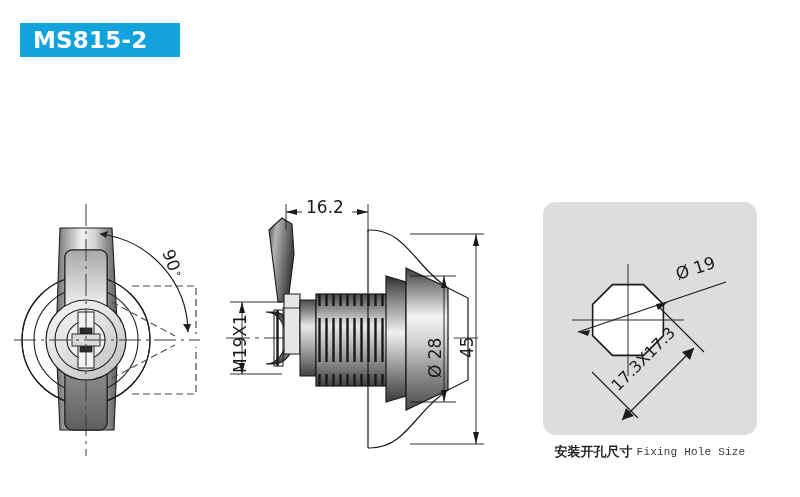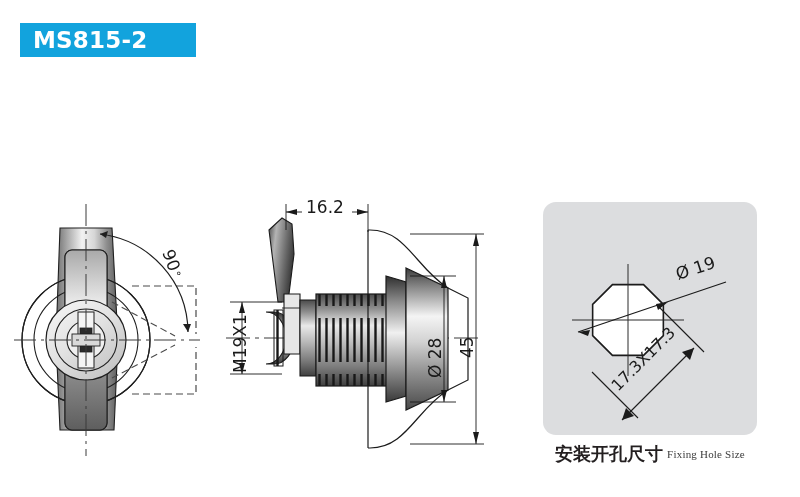--- a/index.html
+++ b/index.html
@@ -14,21 +14,21 @@
     overflow: hidden;
     font-family: "Liberation Sans", sans-serif;
     color: #231f20;
   }
 
   
   #title-banner {
     position: absolute;
     left: 20px;
     top: 23px;
-    width: 176px;
+    width: 160px;
     height: 34px;
     background: #12a3dd;
     display: flex;
     align-items: center;
     padding-left: 13px;
     box-sizing: border-box;
   }
   #title-banner .title-text {
     color: #ffffff;
     font-size: 23px;
@@ -58,27 +58,27 @@
   #hole-caption {
     position: absolute;
     left: 0px;
     top: 252px;
     width: 240px;
     text-align: center;
     white-space: nowrap;
   }
   #hole-caption .cn {
     font-family: "DejaVu Sans", sans-serif;
-    font-size: 18px;
+    font-size: 13px;
     font-weight: bold;
     color: #231f20;
     vertical-align: middle;
   }
   #hole-caption .en {
-    font-family: Liberation Serif, serif;
+    font-family: Liberation Mono, monospace;
     font-size: 11px;
     color: #3a3a3a;
     vertical-align: middle;
     margin-left: 4px;
     letter-spacing: 0.2px;
   }
 
   svg { display: block; overflow: visible; }
 
   .dimtext {

